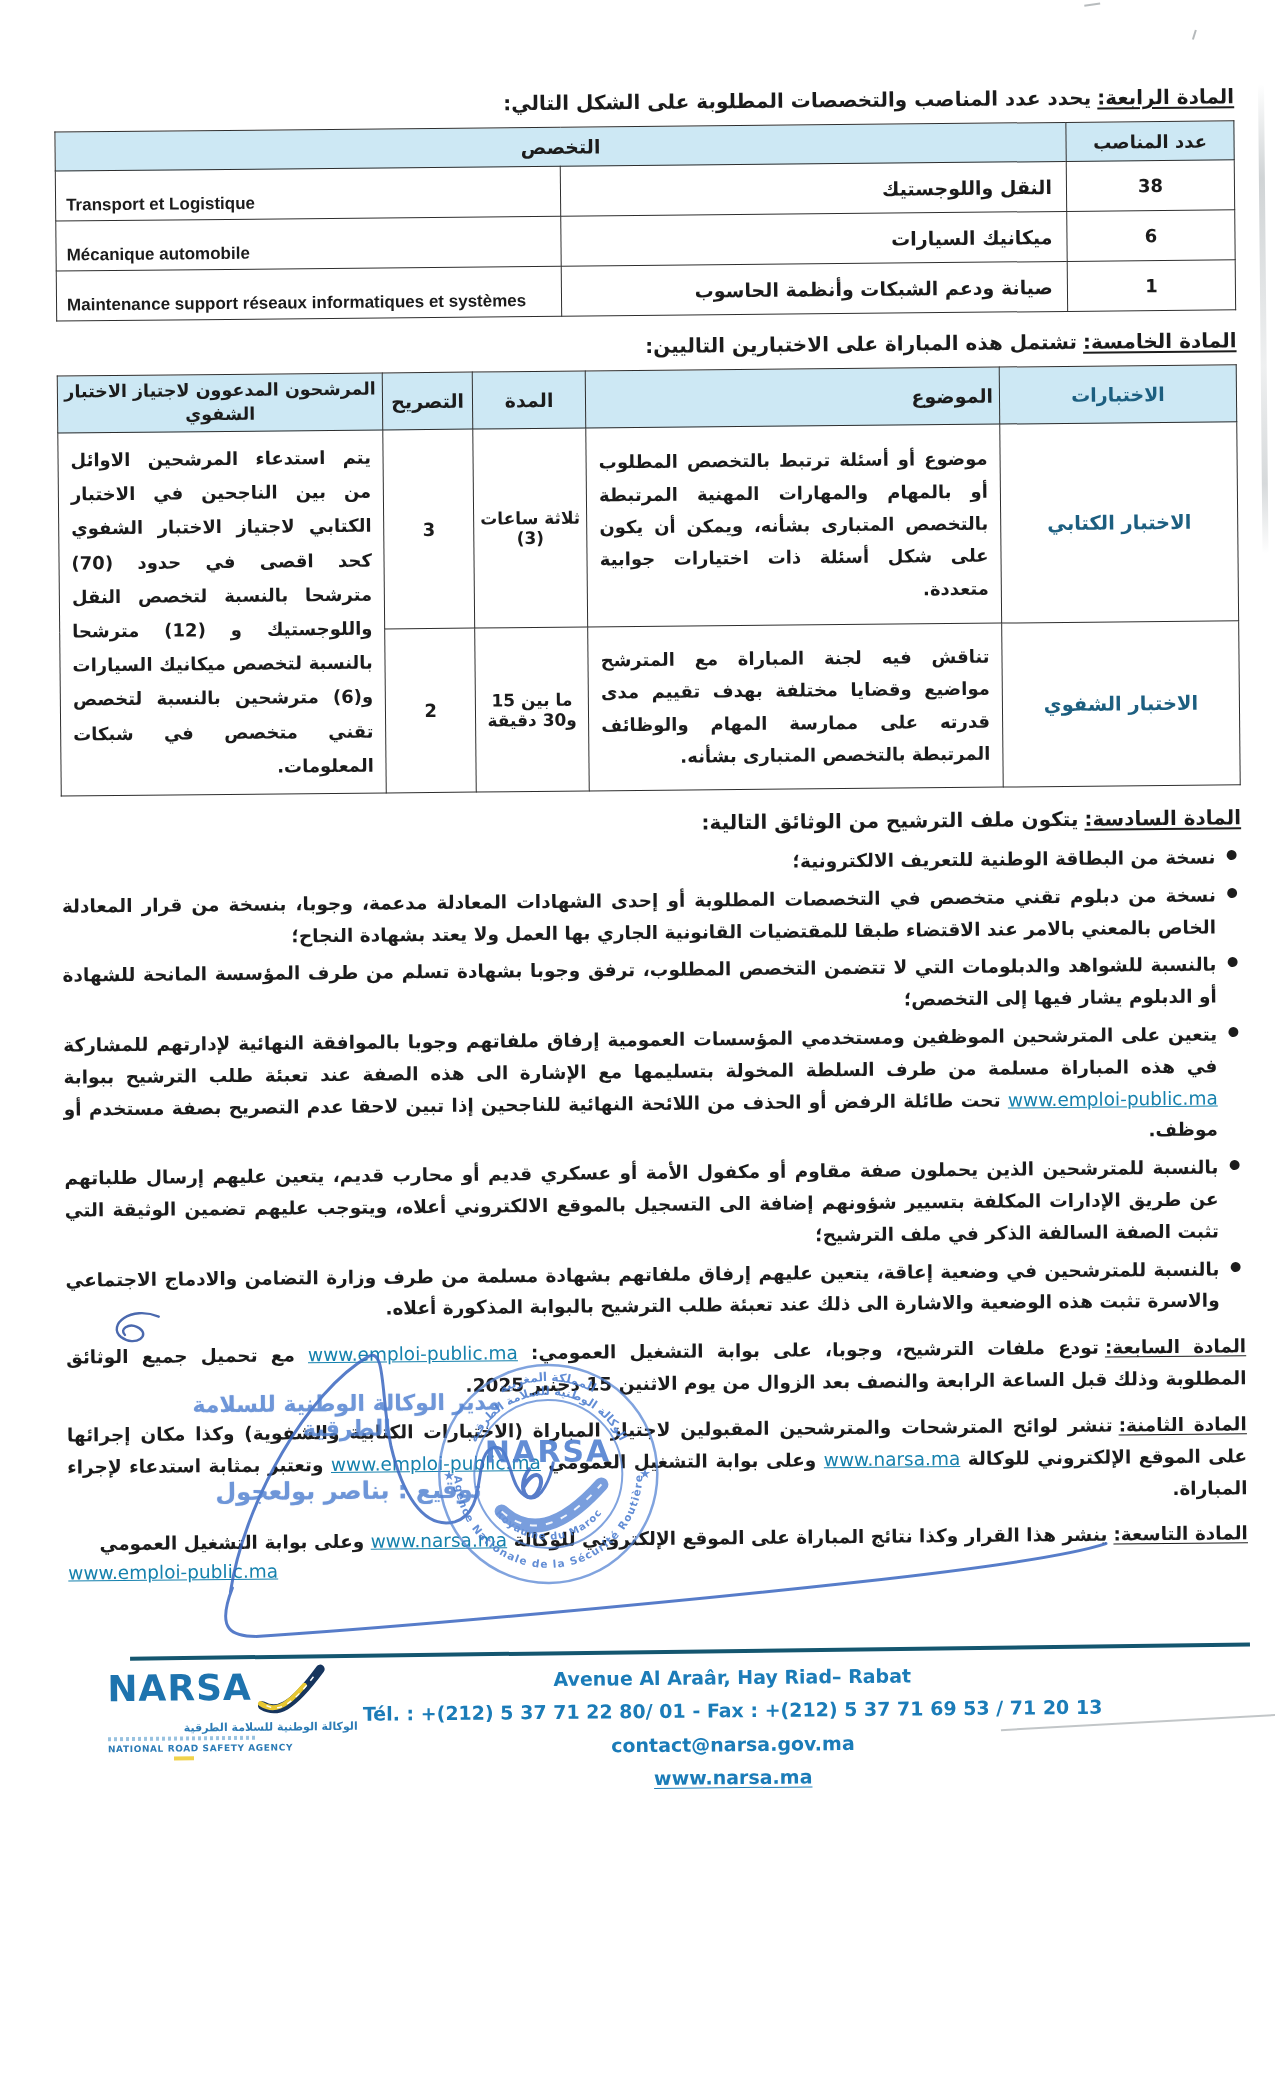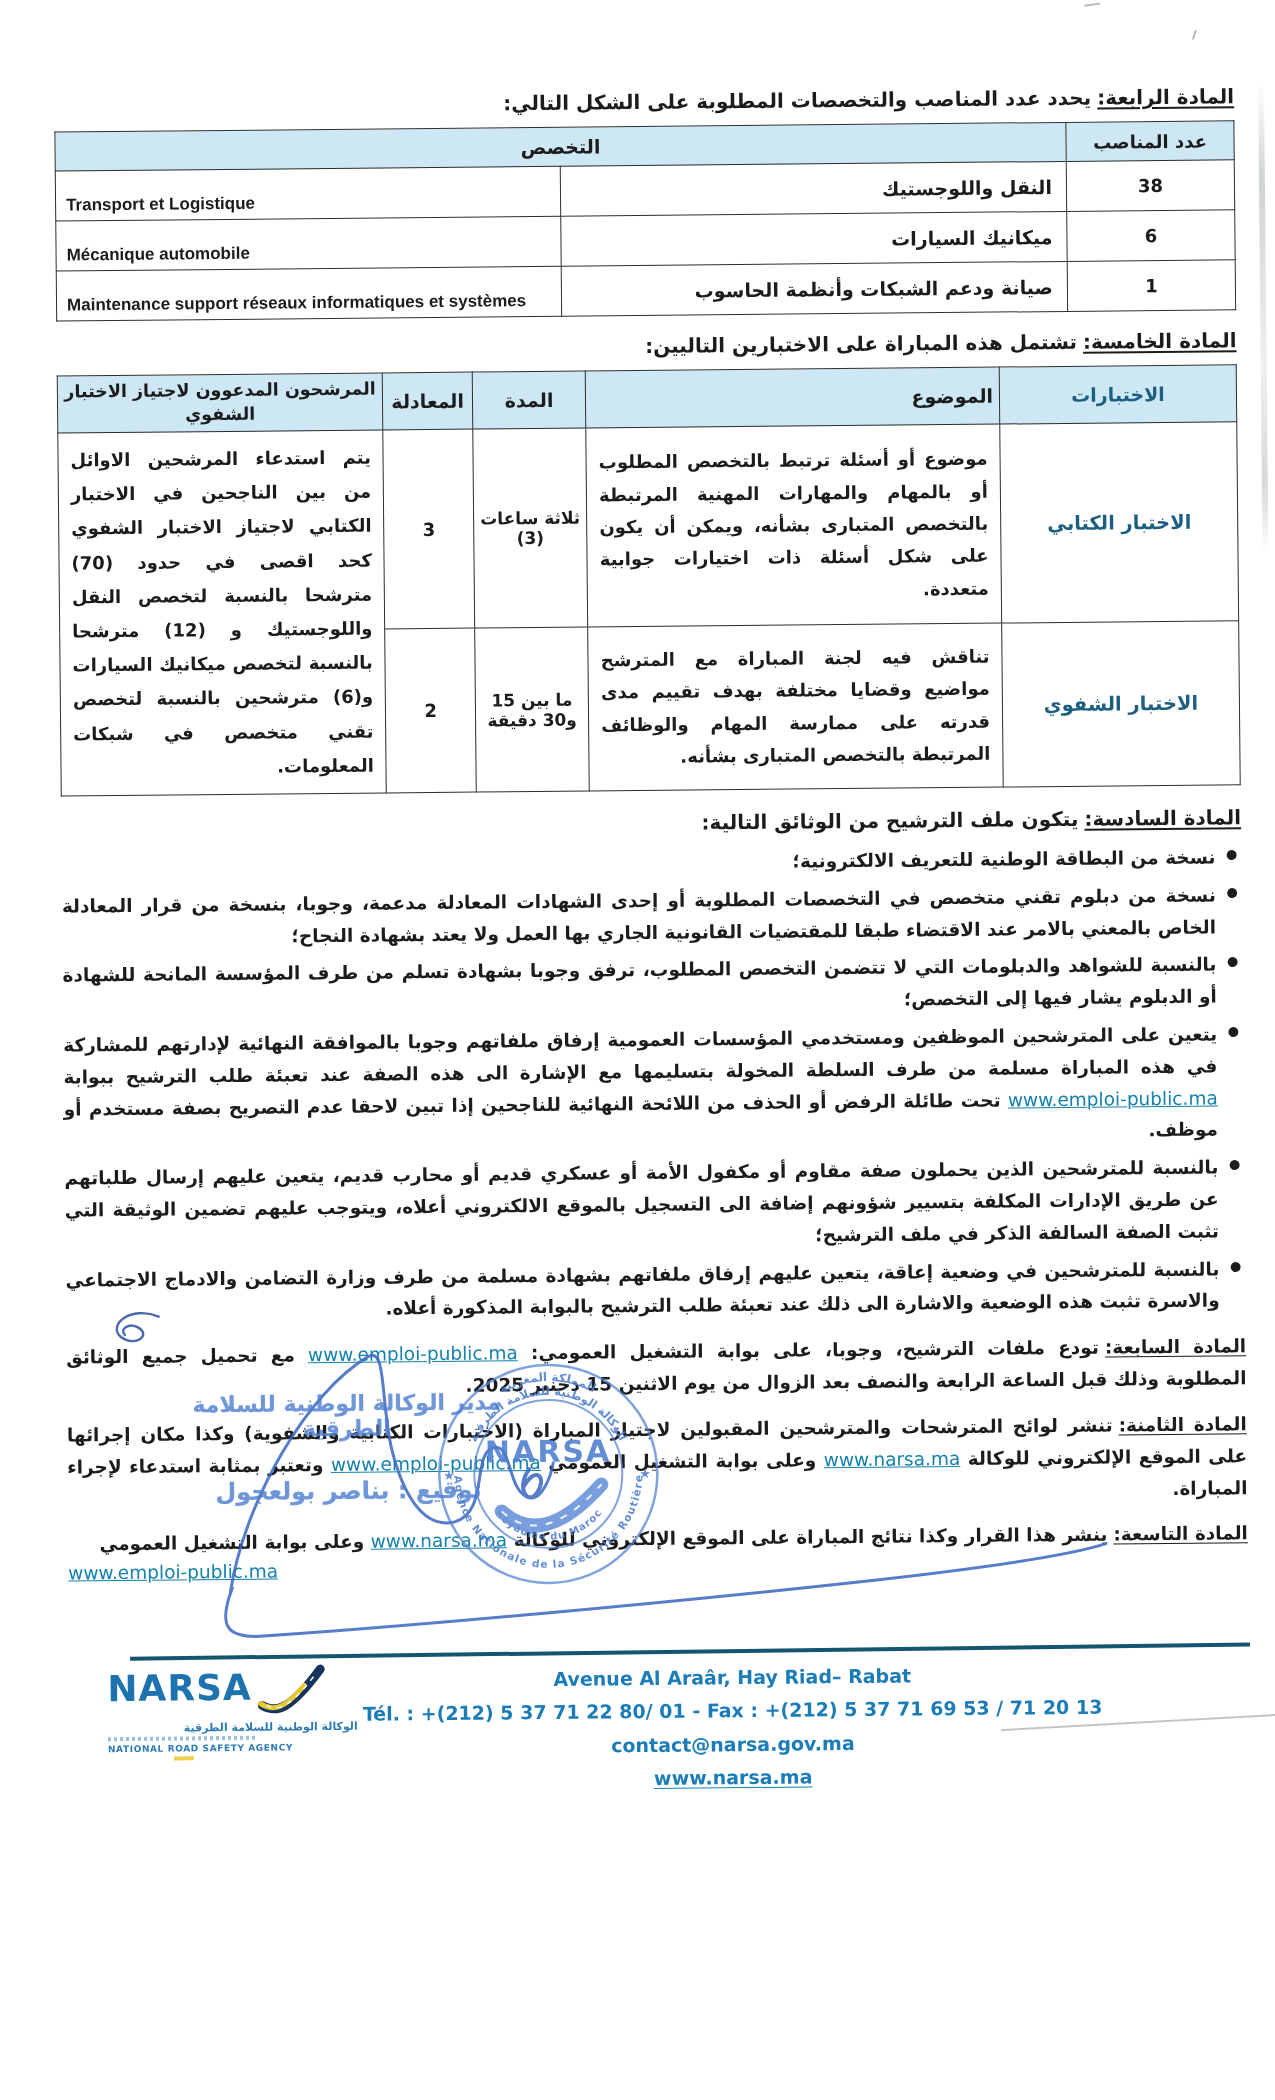--- a/index.html
+++ b/index.html
@@ -121,21 +121,21 @@
     </table>
 
     <p class="article-heading"><span class="article-title">المادة الخامسة:</span><span>تشتمل هذه المباراة على الاختبارين التاليين:</span></p>
 
     <table class="t2">
       <thead>
         <tr>
           <th class="cell-test">الاختبارات</th>
           <th class="cell-subject">الموضوع</th>
           <th class="cell-dur">المدة</th>
-          <th class="cell-coef">المعادلة</th>
+          <th class="cell-coef">التصريح</th>
           <th class="th-invited">المرشحون المدعوون لاجتياز الاختبار الشفوي</th>
         </tr>
       </thead>
       <tbody>
         <tr class="row-written">
           <td class="cell-test">الاختبار الكتابي</td>
           <td class="cell-subject">موضوع أو أسئلة ترتبط بالتخصص المطلوب أو بالمهام والمهارات المهنية المرتبطة بالتخصص المتبارى بشأنه، ويمكن أن يكون على شكل أسئلة ذات اختيارات جوابية متعددة.</td>
           <td class="cell-dur">ثلاثة ساعات (3)</td>
           <td class="cell-coef">3</td>
           <td class="cell-invited" rowspan="2">يتم استدعاء المرشحين الاوائل من بين الناجحين في الاختبار الكتابي لاجتياز الاختبار الشفوي كحد اقصى في حدود (70) مترشحا بالنسبة لتخصص النقل واللوجستيك و (12) مترشحا بالنسبة لتخصص ميكانيك السيارات و(6) مترشحين بالنسبة لتخصص تقني متخصص في شبكات المعلومات.</td>

